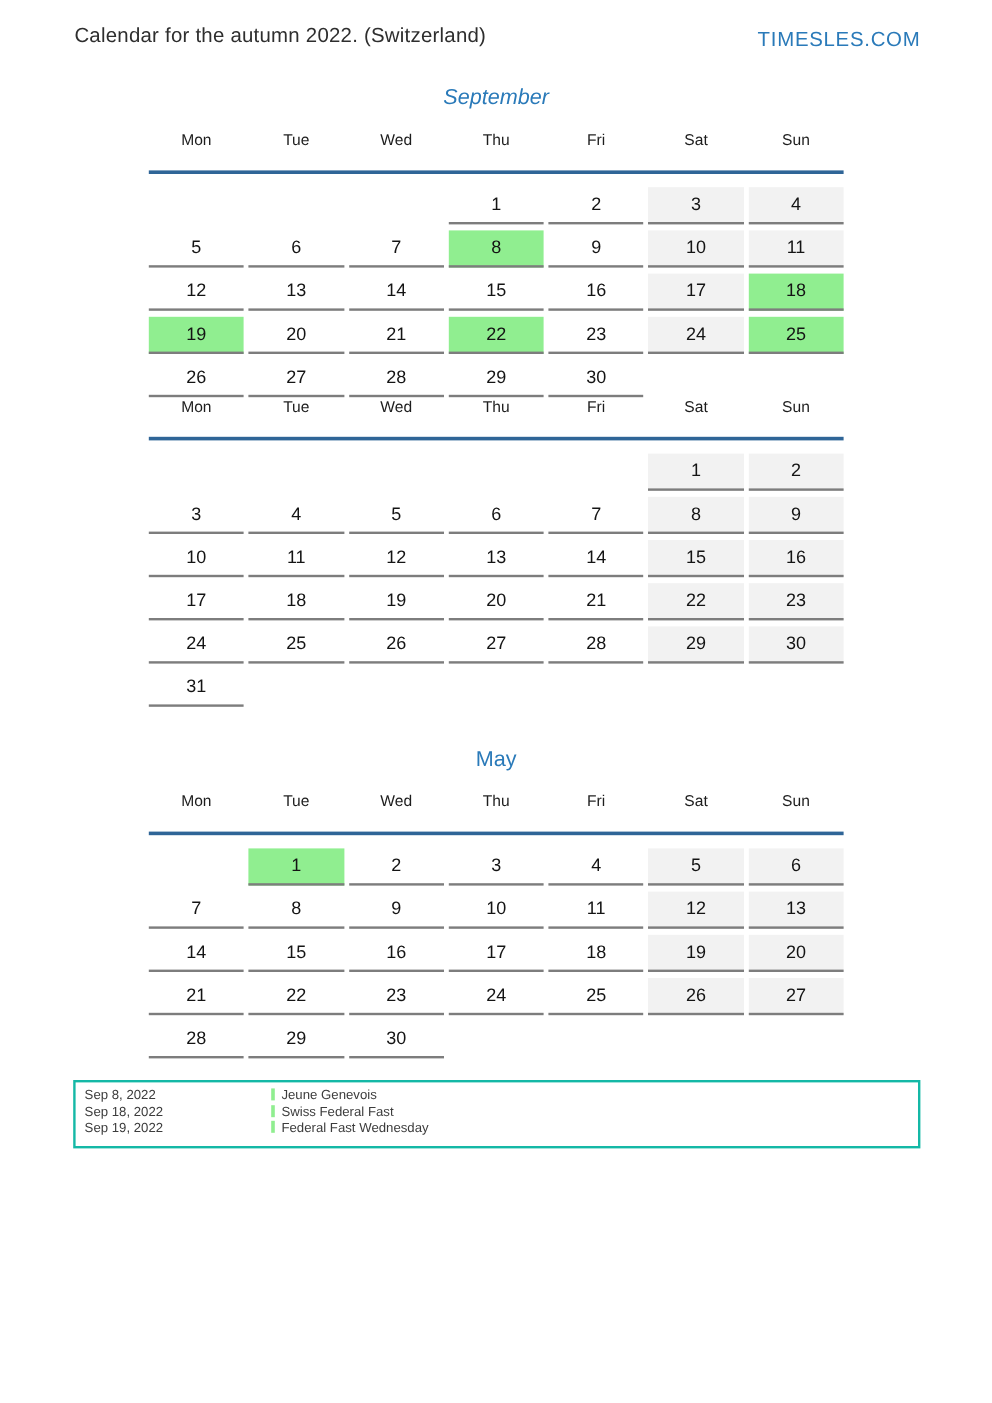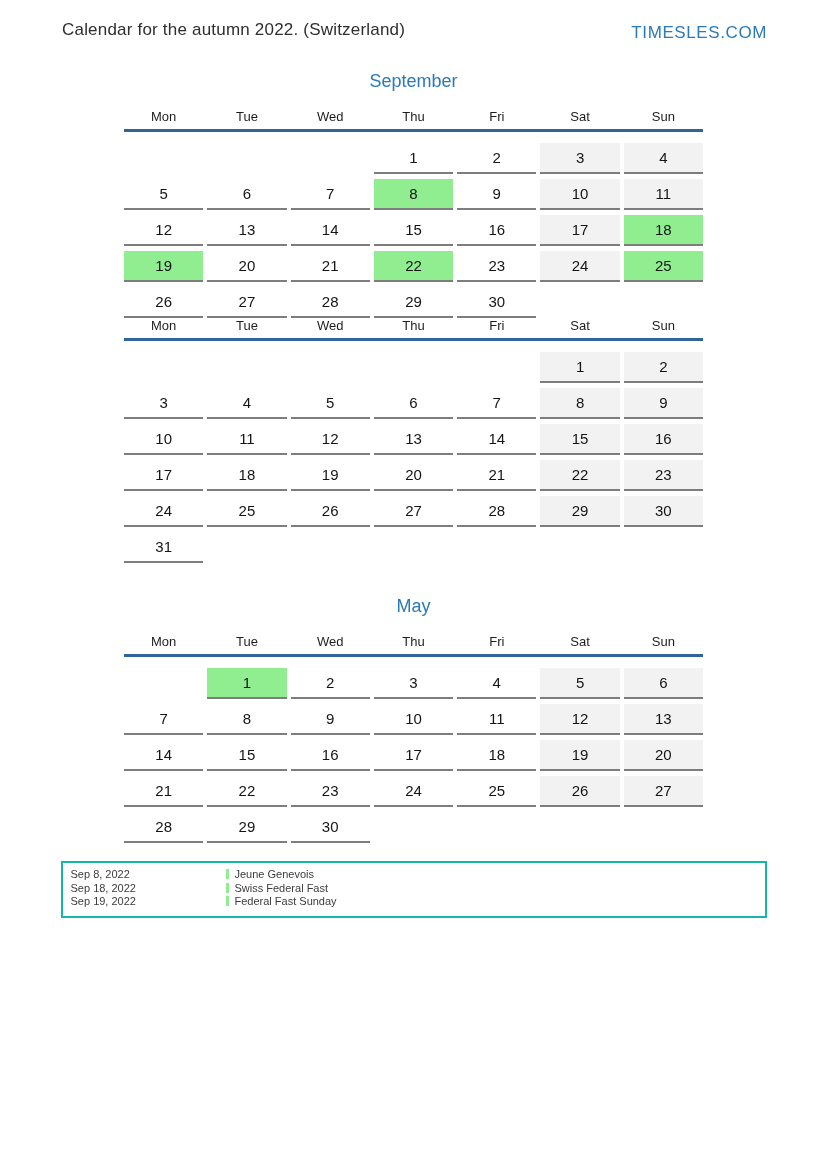--- a/index.html
+++ b/index.html
@@ -27,21 +27,21 @@
 
   
   .month { width: 579px; margin: 0 auto; }
   .month-title {
     text-align: center; color: var(--accent-blue, #2a7ab9);
     font-size: 18px; margin: 33px 0 17px 0;
   }
   .month:first-of-type .month-title { margin-top: 28px; }
   .weekday-row {
     display: grid; grid-template-columns: repeat(7, 1fr); column-gap: 4px;
-    padding-bottom: 5px;
+    padding-bottom: 18px;
     border-bottom: 3px solid var(--header-line, #2f6597);
   }
   .weekday {
     text-align: center; font-size: 13px; color: #1d1d1d;
   }
   .days-grid {
     display: grid; grid-template-columns: repeat(7, 1fr);
     column-gap: 4px; row-gap: 5px; margin-top: 11px;
   }
   .cell {
@@ -73,21 +73,21 @@
 
 <div class="page">
 
   <div class="header">
     <div class="page-title">Calendar for the autumn 2022. (Switzerland)</div>
     <a class="site-logo" href="#">TIMESLES.COM</a>
   </div>
 
   <div id="months">
       <section class="month">
-        <h2 class="month-title" style="font-weight: normal;">September</h2>
+        <h2 class="month-title" style="font-weight: normal; font-style: italic;">September</h2>
         <div class="weekday-row">
           <span class="weekday">Mon</span>
           <span class="weekday">Tue</span>
           <span class="weekday">Wed</span>
           <span class="weekday">Thu</span>
           <span class="weekday">Fri</span>
           <span class="weekday">Sat</span>
           <span class="weekday">Sun</span>
         </div>
         <div class="days-grid">
@@ -236,17 +236,17 @@
 
   <div class="legend">
     <div>
       <div class="legend-line">Sep 8, 2022</div>
       <div class="legend-line">Sep 18, 2022</div>
       <div class="legend-line">Sep 19, 2022</div>
     </div>
     <div>
       <div class="legend-line"><span class="holiday-mark"></span><span>Jeune Genevois</span></div>
       <div class="legend-line"><span class="holiday-mark"></span><span>Swiss Federal Fast</span></div>
-      <div class="legend-line"><span class="holiday-mark"></span><span>Federal Fast Sunday</span></div>
+      <div class="legend-line"><span class="holiday-mark"></span><span>Federal Fast Wednesday</span></div>
     </div>
   </div>
 
 </div>
 
 </body></html>

